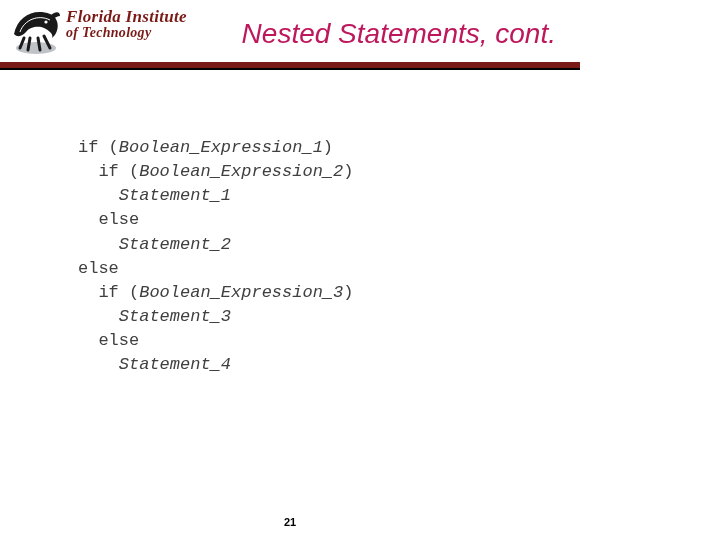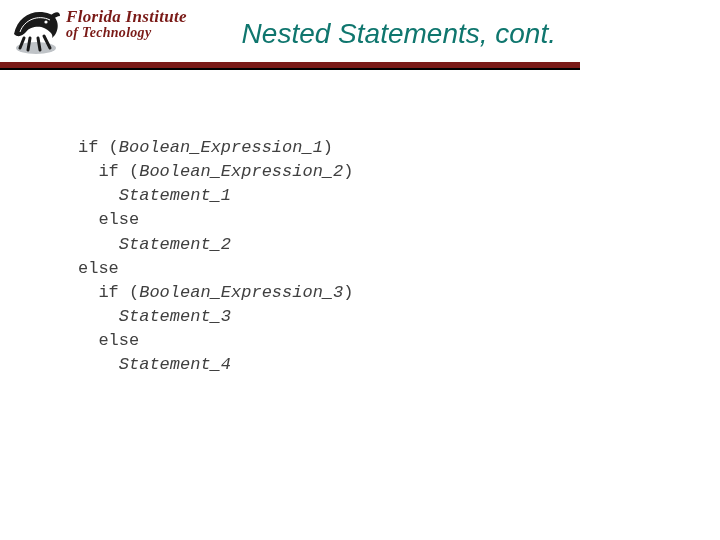--- a/index.html
+++ b/index.html
@@ -3,21 +3,21 @@
 <meta charset="utf-8">
 <style>
   html,body{margin:0;padding:0;width:720px;height:540px;background:#fff;font-family:Arial,Helvetica,sans-serif;color:#000;overflow:hidden}
   .slide{position:relative;width:580px;height:540px}
   .header{position:relative;height:62px}
   .logo{position:absolute;left:10px;top:4px;width:52px;height:52px}
   .logo svg{display:block}
   .inst{position:absolute;left:66px;top:8px;line-height:1.02}
   .inst .line1{font-family:Georgia,'Times New Roman',serif;font-style:italic;font-weight:700;color:#7a1a17;font-size:17px;letter-spacing:.3px}
   .inst .line2{font-family:Georgia,'Times New Roman',serif;font-style:italic;font-weight:700;color:#7a1a17;font-size:14px;margin-top:1px;letter-spacing:.3px}
-  .title{position:absolute;right:24px;top:18px;font-family:Arial,Helvetica,sans-serif;font-style:italic;font-weight:400;font-size:28px;color:#0f766e}
+  .title{position:absolute;right:24px;top:18px;font-family:Arial,Helvetica,sans-serif;font-style:italic;font-weight:400;font-size:28px;color:#be185d}
   .rule{position:absolute;left:0;right:0;top:62px;height:6px;background:#7a1a17}
   .ruleShadow{position:absolute;left:0;right:0;top:68px;height:2px;background:#000}
   .body{position:absolute;left:78px;top:136px;width:560px;font-family:"Courier New",Courier,monospace;font-size:17px;line-height:1.42;color:#404040;white-space:pre}
   .body .kw{font-style:normal}
   .body .it{font-style:italic}
   .pageno{position:absolute;left:0;right:0;bottom:12px;text-align:center;font-family:Arial,Helvetica,sans-serif;font-weight:700;font-size:11px;color:#000}
 </style>
 </head>
 <body>
 
@@ -48,14 +48,15 @@
 <span class="kw">  if (</span><span class="it">Boolean_Expression_2</span><span class="kw">)</span>
 <span class="it">    Statement_1</span>
 <span class="kw">  else</span>
 <span class="it">    Statement_2</span>
 <span class="kw">else</span>
 <span class="kw">  if (</span><span class="it">Boolean_Expression_3</span><span class="kw">)</span>
 <span class="it">    Statement_3</span>
 <span class="kw">  else</span>
 <span class="it">    Statement_4</span></div>
 
+  <div class="pageno">21</div>
 
 </div>
 
 </body></html>

